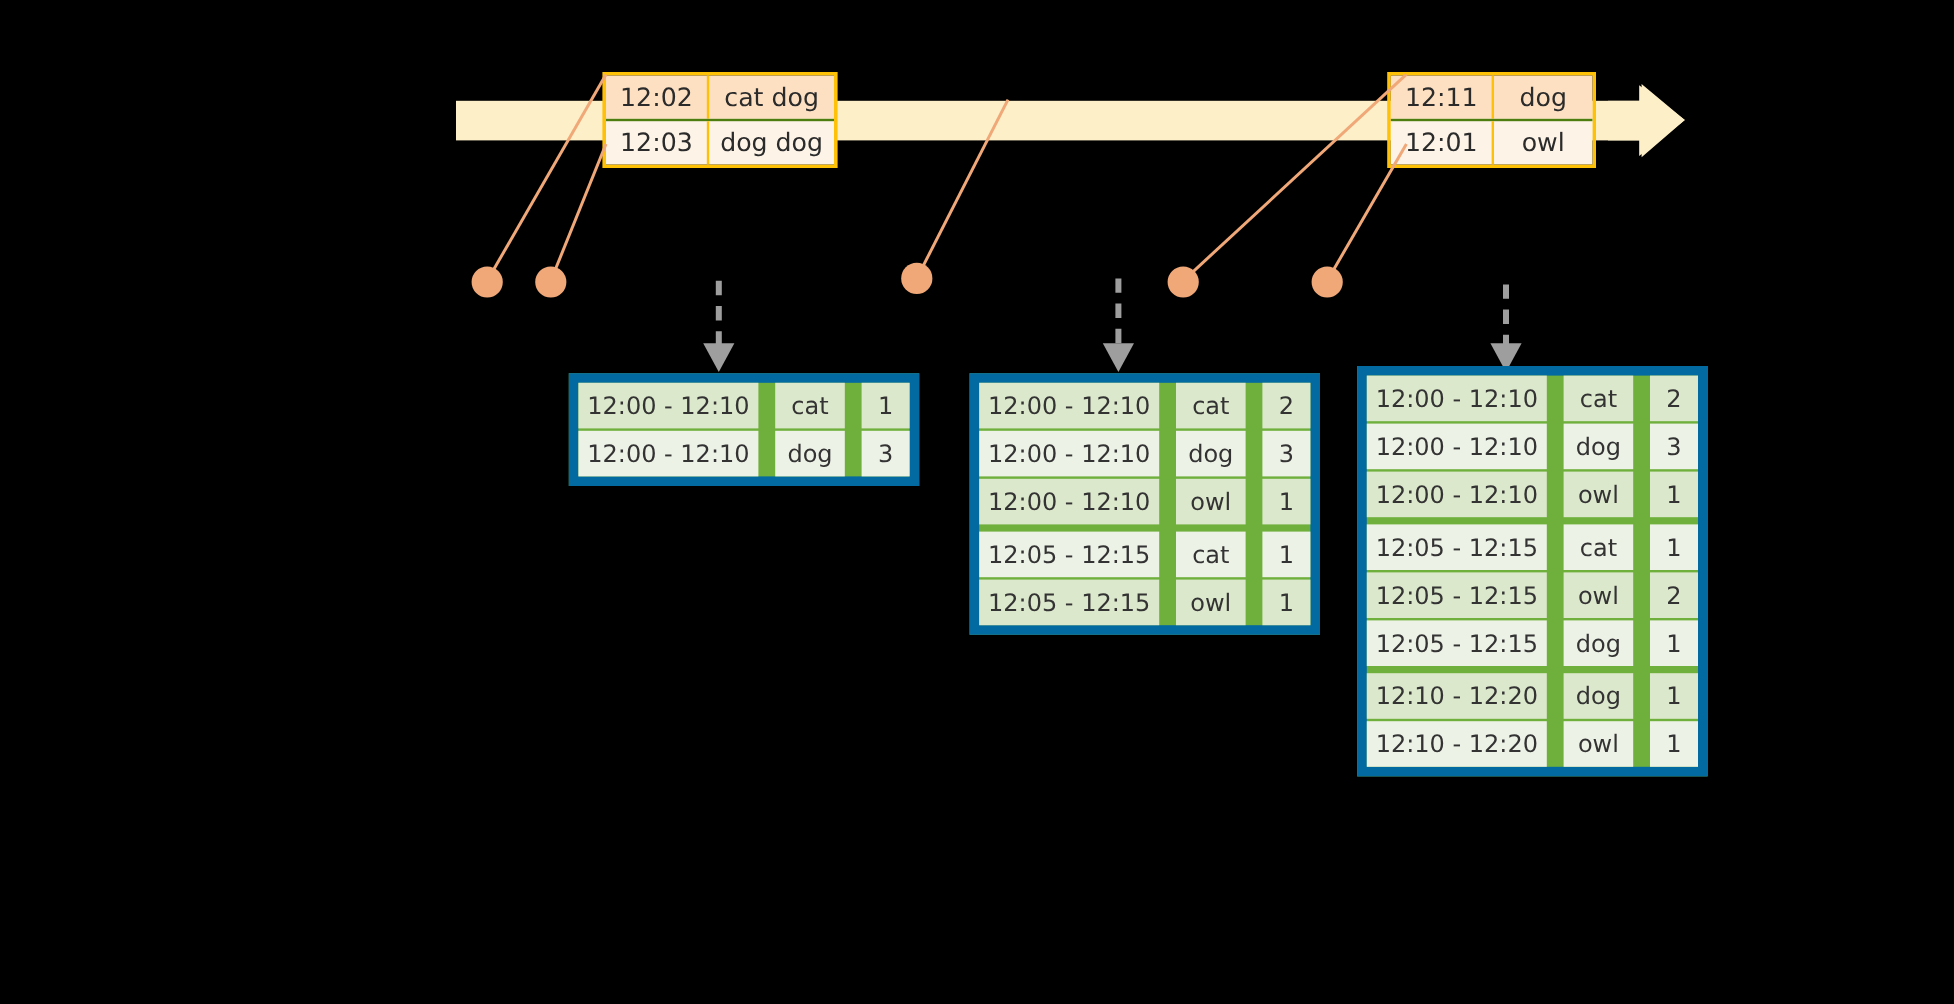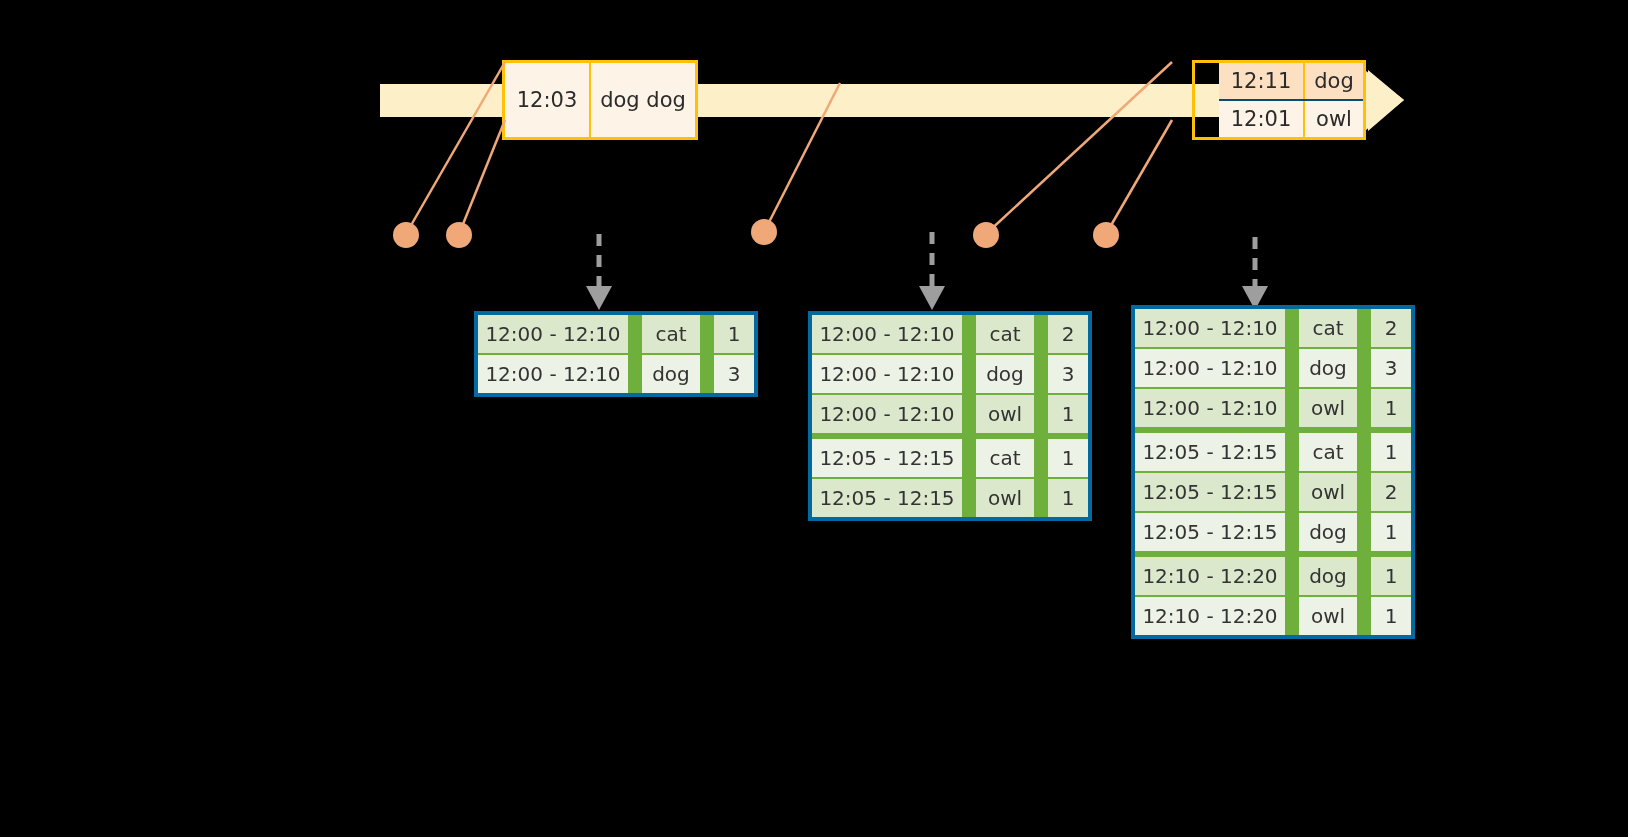--- a/index.html
+++ b/index.html
@@ -7,30 +7,30 @@
        font-family:"DejaVu Sans","Liberation Sans",sans-serif;}
   #stage{position:absolute;inset:0;}
 
   
   .tl-bar{position:absolute;background:#FDF0C8;}
 
   
   .ev-box{position:absolute;border:3px solid #FFC107;box-sizing:border-box;
           display:flex;flex-direction:column;}
   .ev-row{display:flex;flex:1 1 0;box-sizing:border-box;}
-  .ev-row + .ev-row{border-top:2px solid #0c4a6e;}
+  .ev-row + .ev-row{border-top:2px solid #4d7c0f;}
   .ev-time,.ev-words{display:flex;align-items:center;justify-content:center;
           font-size:21px;color:#2b2b2b;box-sizing:border-box;white-space:nowrap;}
   .ev-time{width:86px;border-right:2px solid #FFC107;}
   .ev-words{flex:1;}
   .sh-dark{background:#FDE0C2;}
   .sh-light{background:#FDF3E7;}
 
   
-  .tbl{position:absolute;border:4px solid #0369a1;box-sizing:border-box;
+  .tbl{position:absolute;border:8px solid #0369a1;box-sizing:border-box;
        display:flex;flex-direction:column;background:#6FB03C;}
   .tr{display:flex;height:38px;box-sizing:border-box;}
   .tr + .tr{margin-top:2px;}
   .tr.gap{margin-top:6px;}
   .td{display:flex;align-items:center;justify-content:center;
       font-size:20px;color:#333;box-sizing:border-box;white-space:nowrap;}
   .td + .td{margin-left:14px;}
   .c-win{width:150px;}
   .c-word{width:58px;}
   .c-cnt{width:40px;}
@@ -48,28 +48,32 @@
 
   <div class="tl-bar" style="left:380px;top:84px;width:1000px;height:33px;"></div>
 
   <svg class="ov">
     <polygon points="1368,70 1368,84 1368,84 1368,70 1404,100 1368,131 1368,117 1368,117 1368,131" fill="#FDF0C8"></polygon>
     <polygon points="1366,71 1366,130 1404,100" fill="#FDF0C8"></polygon>
     <rect x="1340" y="84" width="30" height="33" fill="#FDF0C8"></rect>
   </svg>
 
   <div class="ev-box" style="left:502px;top:60px;width:196px;height:80px;">
+    <div class="ev-row sh-dark">
+      <div class="ev-time">12:02</div>
+      <div class="ev-words">cat dog</div>
+    </div>
     <div class="ev-row sh-light">
       <div class="ev-time">12:03</div>
       <div class="ev-words">dog dog</div>
     </div>
   </div>
 
 
-  <div class="ev-box" style="left:1192px;top:60px;width:174px;height:80px;padding-left:24px;">
+  <div class="ev-box" style="left:1156px;top:60px;width:174px;height:80px;">
     <div class="ev-row sh-dark">
       <div class="ev-time">12:11</div>
       <div class="ev-words">dog</div>
     </div>
     <div class="ev-row sh-light">
       <div class="ev-time">12:01</div>
       <div class="ev-words">owl</div>
     </div>
   </div>
 

